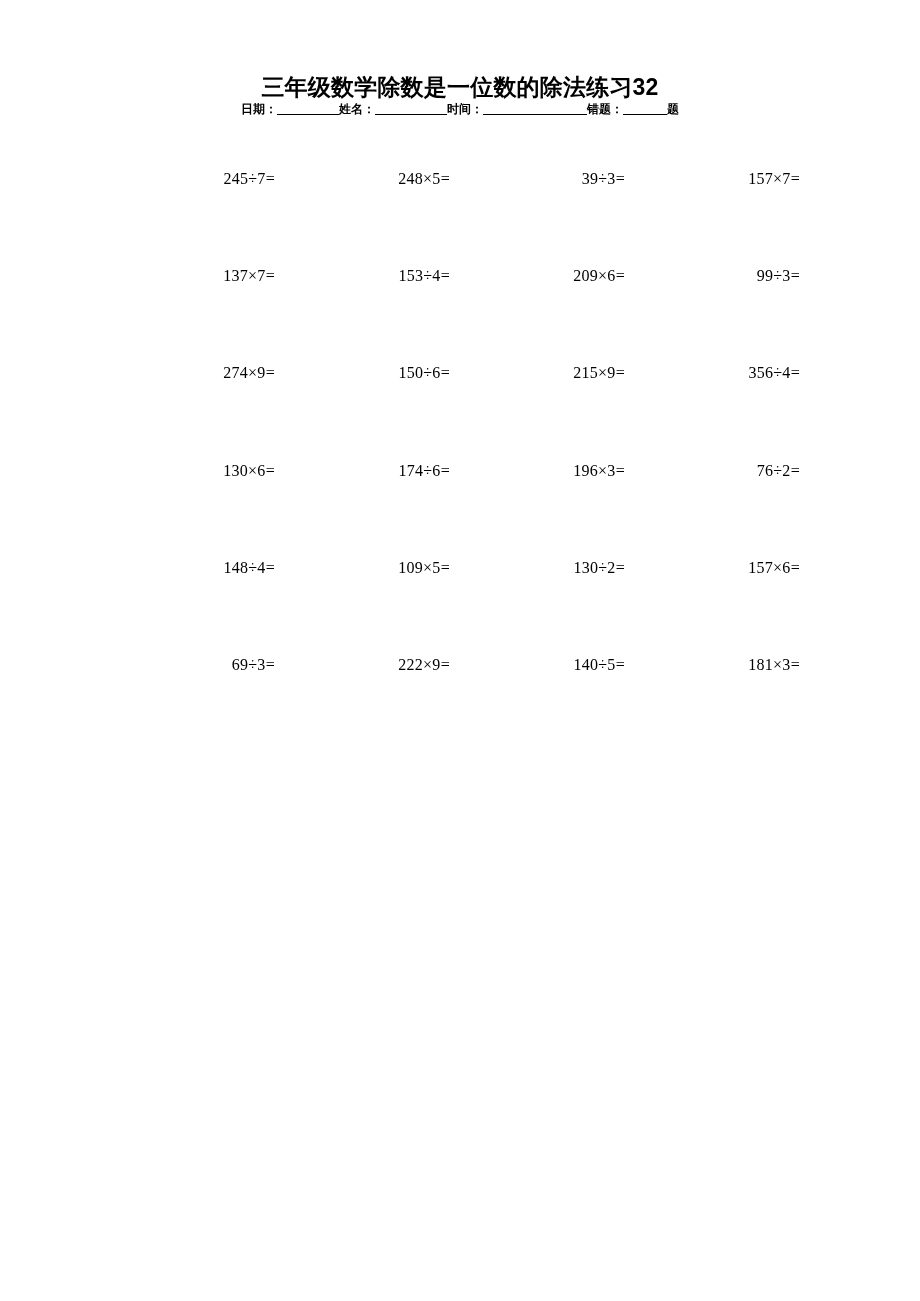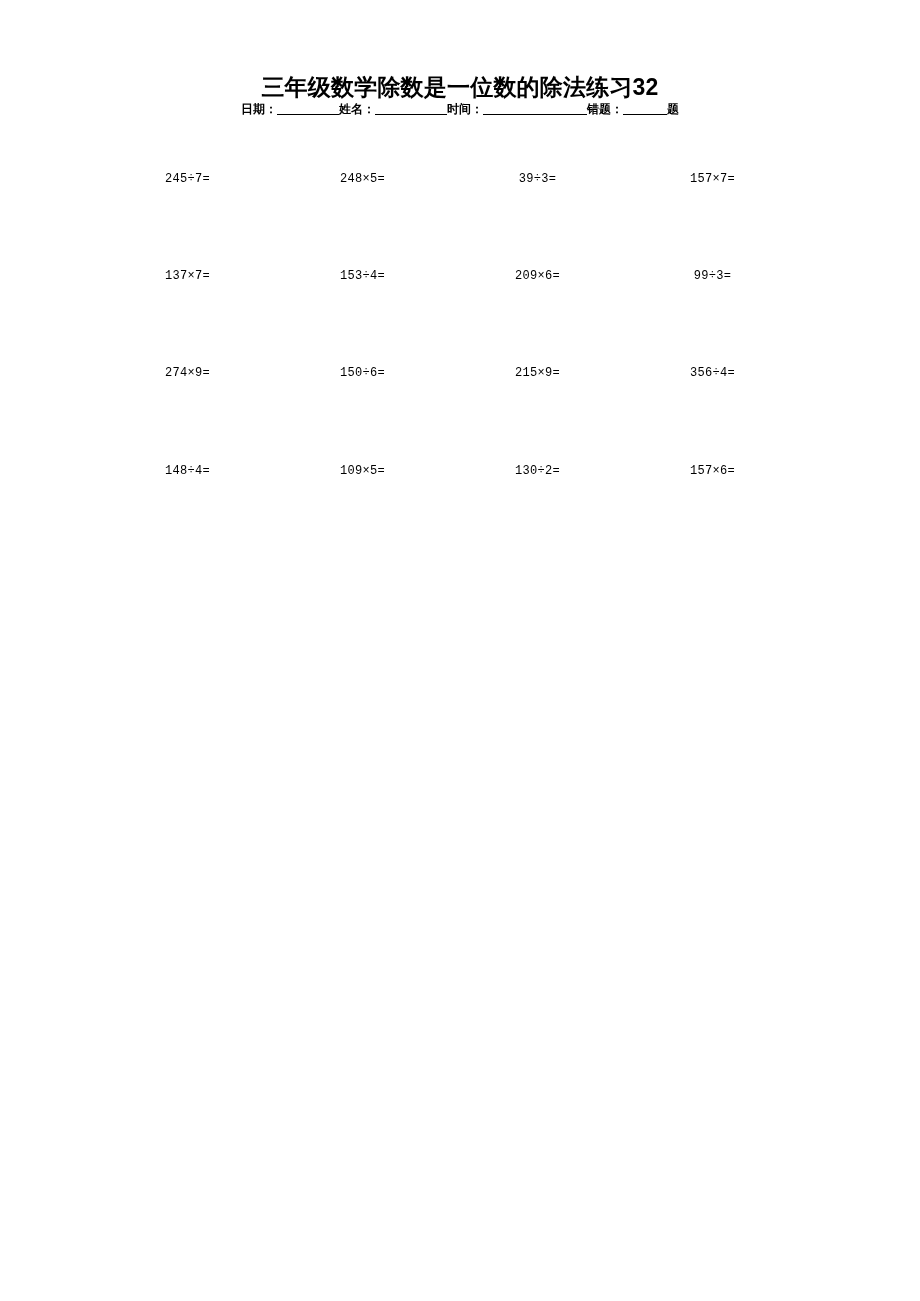--- a/index.html
+++ b/index.html
@@ -83,23 +83,23 @@
     width: 700px;
   }
   .prob-row {
     display: flex;
     width: 100%;
     height: 97.2px;
     align-items: flex-start;
   }
   .prob-cell {
     flex: 1 1 25%;
-    text-align: center;
-    font-family: Liberation Mono, monospace;
-    font-size: 12px;
+    text-align: right;
+    font-family: Liberation Serif, serif;
+    font-size: 16px;
     line-height: 22px;
     white-space: nowrap;
     letter-spacing: 0.3px;
   }
 </style>
 </head>
 <body>
 
 <div class="page">
 
@@ -122,20 +122,32 @@
         <div class="prob-cell">209×6=</div>
         <div class="prob-cell">99÷3=</div>
       </div>
       <div class="prob-row">
         <div class="prob-cell">274×9=</div>
         <div class="prob-cell">150÷6=</div>
         <div class="prob-cell">215×9=</div>
         <div class="prob-cell">356÷4=</div>
       </div>
       <div class="prob-row">
+        <div class="prob-cell">130×6=</div>
+        <div class="prob-cell">174÷6=</div>
+        <div class="prob-cell">196×3=</div>
+        <div class="prob-cell">76÷2=</div>
+      </div>
+      <div class="prob-row">
         <div class="prob-cell">148÷4=</div>
         <div class="prob-cell">109×5=</div>
         <div class="prob-cell">130÷2=</div>
         <div class="prob-cell">157×6=</div>
+      </div>
+      <div class="prob-row">
+        <div class="prob-cell">69÷3=</div>
+        <div class="prob-cell">222×9=</div>
+        <div class="prob-cell">140÷5=</div>
+        <div class="prob-cell">181×3=</div>
       </div>
     </div>
 
 </div>
 
 </body></html>

